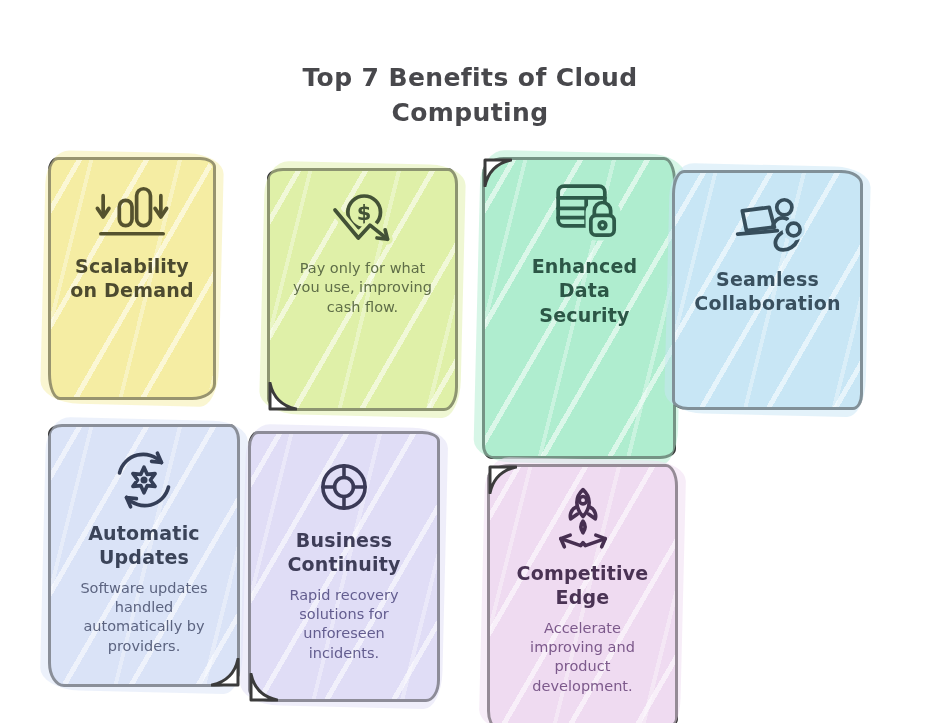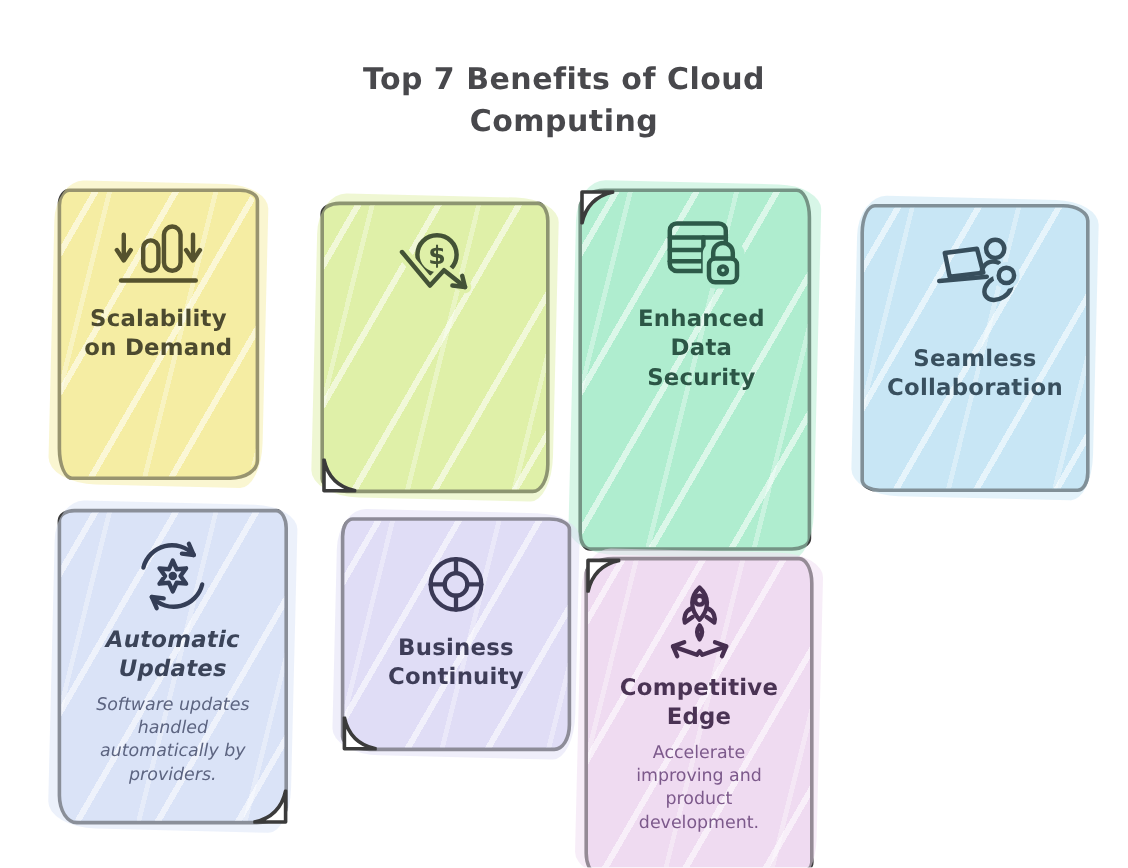--- a/index.html
+++ b/index.html
@@ -1,21 +1,21 @@
 <!DOCTYPE html>
 <html><head>
 <meta charset="utf-8">
 <style>
   html,body{margin:0;padding:0;background:#ffffff;}
   .board{
     position:relative;width:940px;height:723px;overflow:hidden;background:#ffffff;
     font-family:"DejaVu Sans","Liberation Sans",sans-serif;
   }
   .main-title{
-    position:absolute;top:48px;left:0;right:0;margin:0;text-align:center;
+    position:absolute;top:48px;left:0;right:0;margin:12px;text-align:center;
     font-size:25px;line-height:1.4;font-weight:700;color:#48484c;
     white-space:pre-line;letter-spacing:.4px;
   }
   .card{
     position:absolute;z-index:1;box-sizing:border-box;
     border:3.5px solid #3b3b3b;background:var(--fill);
     display:flex;flex-direction:column;align-items:center;text-align:center;
     padding:16px 13px 8px;
   }
   
@@ -44,23 +44,23 @@
   }
   .fold{position:absolute;z-index:2;width:30px;height:30px;}
   .fold svg{display:block;width:30px;height:30px;}
   .fold-bl{left:-3.5px;bottom:-3.5px;}
   .fold-br{right:-3.5px;bottom:-3.5px;transform:scaleX(-1);}
   .fold-tl{left:-3.5px;top:-3.5px;transform:scaleY(-1);}
   
   .c0{left:48px;top:157px;width:168px;height:243px;border-radius:10px 16px 24px 12px/14px 10px 16px 26px;}
   .c1{left:267px;top:168px;width:191px;height:243px;border-radius:16px 10px 14px 22px/10px 16px 24px 12px;}
   .c2{left:482px;top:157px;width:194px;height:302px;border-radius:22px 12px 16px 10px/16px 24px 10px 14px;padding-left:24px;}
-  .c3{left:717px;top:170px;width:191px;height:240px;border-radius:12px 22px 10px 16px/24px 14px 16px 10px;gap:20px;}
-  .c4{left:48px;top:424px;width:192px;height:263px;border-radius:14px 10px 26px 16px/10px 16px 14px 24px;font-style:italic;}
-  .c5{left:284px;top:431px;width:192px;height:195px;border-radius:10px 18px 14px 24px/16px 10px 22px 12px;}
+  .c3{left:672px;top:170px;width:191px;height:240px;border-radius:12px 22px 10px 16px/24px 14px 16px 10px;}
+  .c4{left:48px;top:424px;width:192px;height:263px;border-radius:14px 10px 26px 16px/10px 16px 14px 24px;}
+  .c5{left:248px;top:431px;width:192px;height:271px;border-radius:10px 18px 14px 24px/16px 10px 22px 12px;}
   .c6{left:487px;top:464px;width:191px;height:265px;border-radius:24px 12px 14px 10px/14px 22px 10px 18px;}
 </style>
 </head>
 <body>
 
 <div class="board">
 
   <h1 class="main-title">Top 7 Benefits of Cloud
 Computing</h1>
 
@@ -83,20 +83,23 @@
   <section class="card c1" style="--fill: #dff0a8; --ink: #435236; --head: #414f33; --body: #5f6e48;">
     <div class="icon-wrap">
       <svg width="84" height="66" viewBox="0 0 72 56" fill="none" stroke="currentColor" stroke-width="3.2">
         <circle cx="37" cy="18" r="14"></circle>
         <text x="37" y="24.5" text-anchor="middle" font-size="18" font-weight="bold" fill="currentColor" stroke="none">$</text>
         <path d="M12 16 L32 40 L42 29 L57 41" stroke="var(--fill)" stroke-width="9"></path>
         <path d="M12 16 L32 40 L42 29 L57 41"></path>
         <path d="M57 41 L55 33 M57 41 L48 40"></path>
       </svg>
     </div>
+    <p class="card-desc">Pay only for what
+you use, improving
+cash flow.</p>
     <span class="fold fold-bl">
       <svg viewBox="0 0 30 30">
           <path d="M3 1 L3 27 L29 27 C15 24 6 15 3 1 Z" fill="#ffffff" stroke="#3b3b3b" stroke-width="3" stroke-linejoin="round"></path>
         </svg>
     </span>
   </section>
 
   <section class="card c2" style="--fill: #afedcf; --ink: #2d5a49; --head: #2c5646; --body: #40735d;">
     <div class="icon-wrap">
       <svg width="84" height="64" viewBox="0 0 72 54" fill="none" stroke="currentColor" stroke-width="3.2">
@@ -167,20 +170,24 @@
         <circle cx="36" cy="27" r="19"></circle>
         <circle cx="36" cy="27" r="8.5"></circle>
         <path d="M36 8 V18.5"></path>
           <path d="M36 35.5 V46"></path>
         <path d="M17 27 H27.5"></path>
           <path d="M44.5 27 H55"></path>
       </svg>
     </div>
     <h2 class="card-title">Business
 Continuity</h2>
+    <p class="card-desc">Rapid recovery
+solutions for
+unforeseen
+incidents.</p>
     <span class="fold fold-bl">
       <svg viewBox="0 0 30 30">
           <path d="M3 1 L3 27 L29 27 C15 24 6 15 3 1 Z" fill="#ffffff" stroke="#3b3b3b" stroke-width="3" stroke-linejoin="round"></path>
         </svg>
     </span>
   </section>
 
   <section class="card c6" style="--fill: #efdbf1; --ink: #472f51; --head: #4a3354; --body: #7c598b;">
     <div class="icon-wrap">
       <svg width="84" height="72" viewBox="0 0 72 60" fill="none" stroke="currentColor" stroke-width="3.1">

